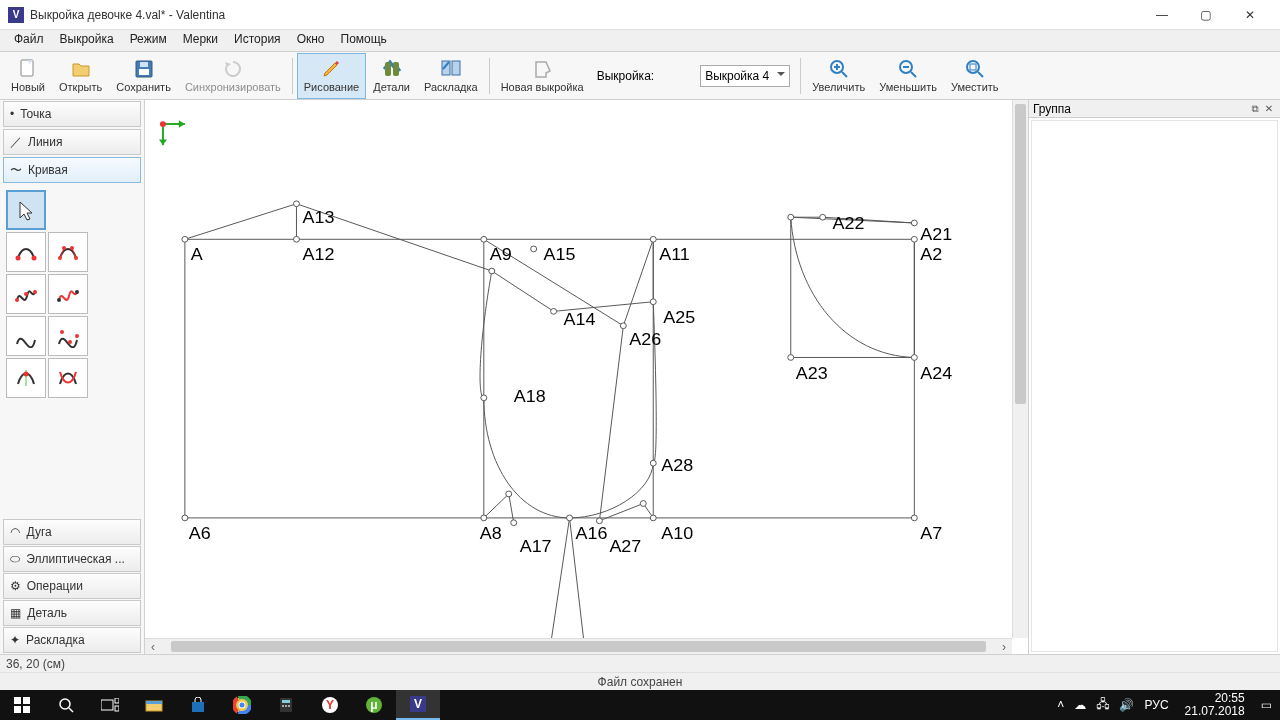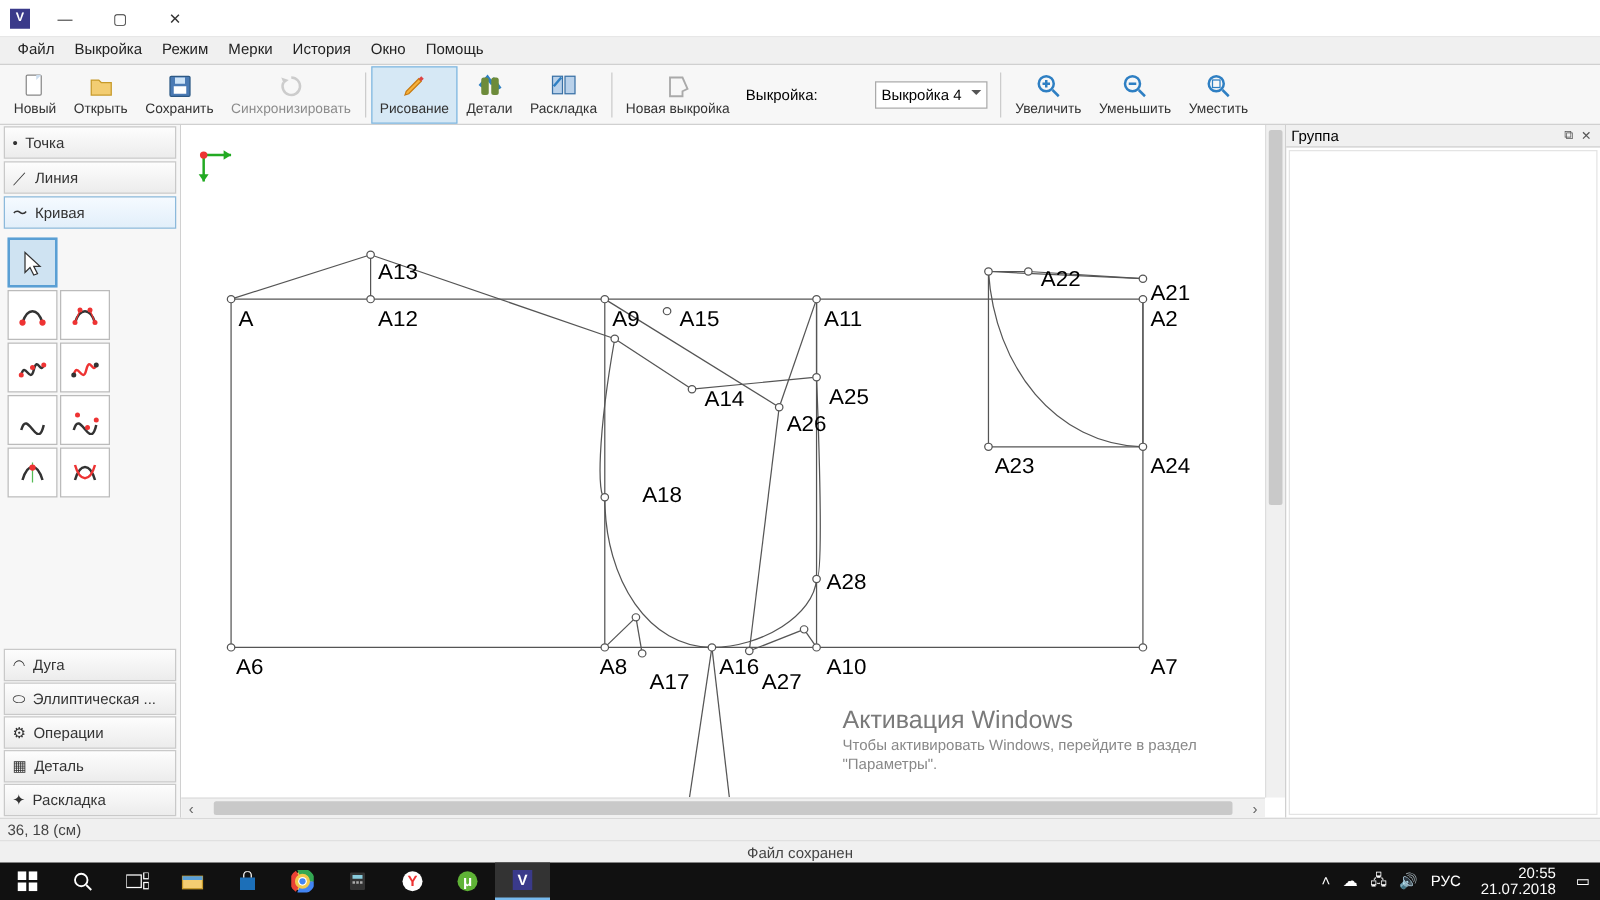--- a/index.html
+++ b/index.html
@@ -72,20 +72,21 @@
 .taskbar .tb.active { background: #333; border-bottom: 2px solid #76b9ed; }
 .taskbar .spacer { flex: 1; }
 .taskbar .tray { display: flex; align-items: center; gap: 10px; padding: 0 8px; font-size: 11px; }
 .taskbar .clock { font-size: 10px; text-align: right; line-height: 1.1; padding: 0 6px; }
 </style>
 </head>
 <body>
 
 <div class="titlebar">
   <div class="ico">V</div>
+  <div class="title">Выкройка девочке 4.val* - Valentina</div>
   <div class="winbtn">—</div>
   <div class="winbtn">▢</div>
   <div class="winbtn">✕</div>
 </div>
 
 <div class="menubar">
   <div class="item">Файл</div>
   <div class="item">Выкройка</div>
   <div class="item">Режим</div>
   <div class="item">Мерки</div>
@@ -400,24 +401,20 @@
           <text x="778" y="290">A24</text>
           <text x="518" y="386">A28</text>
           <text x="44" y="457">A6</text>
           <text x="336" y="457">A8</text>
           <text x="376" y="470">A17</text>
           <text x="432" y="457">A16</text>
           <text x="466" y="470">A27</text>
           <text x="518" y="457">A10</text>
           <text x="778" y="457">A7</text>
         </svg>
-      <div class="watermark">
-        <div class="t">Активация Windows</div>
-        <div>Чтобы активировать Windows, перейдите в раздел "Параметры".</div>
-      </div>
     </div>
     <div class="vscroll">
         <div class="thumb"></div>
       </div>
     <div class="hscroll">
       <div class="arr">‹</div>
       <div class="track">
           <div class="thumb"></div>
         </div>
       <div class="arr">›</div>
@@ -428,21 +425,21 @@
     <div class="hdr">
       <div class="ttl">Группа</div>
       <div class="btn">⧉</div>
       <div class="btn">✕</div>
     </div>
     <div class="content"></div>
   </div>
 </div>
 
 <div class="status1">
-    <span>36, 18 (см)</span>
+    <span>36, 20 (см)</span>
   </div>
 <div class="status2">
     <span>Файл сохранен</span>
   </div>
 
 <div class="taskbar">
   <div class="tb">
       <svg width="16" height="16">
         <rect x="0" y="0" width="7" height="7" fill="#fff"></rect>
         <rect x="9" y="0" width="7" height="7" fill="#fff"></rect>

